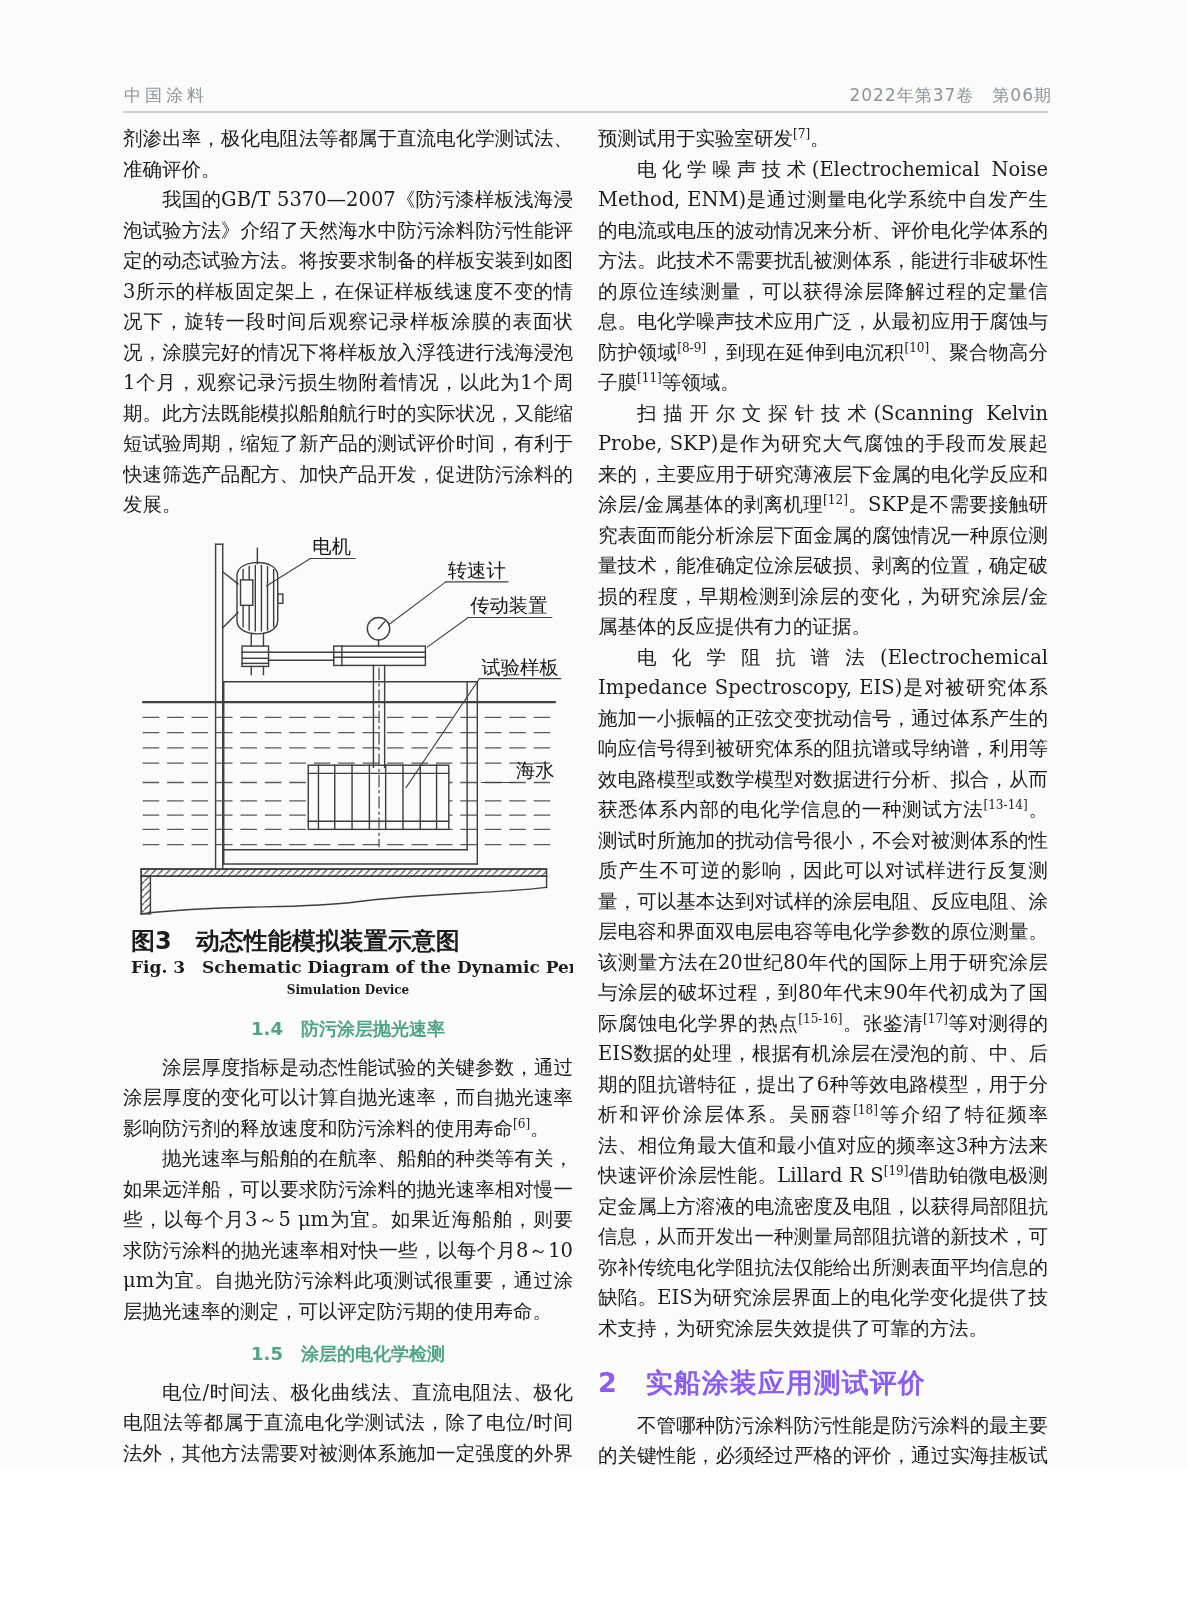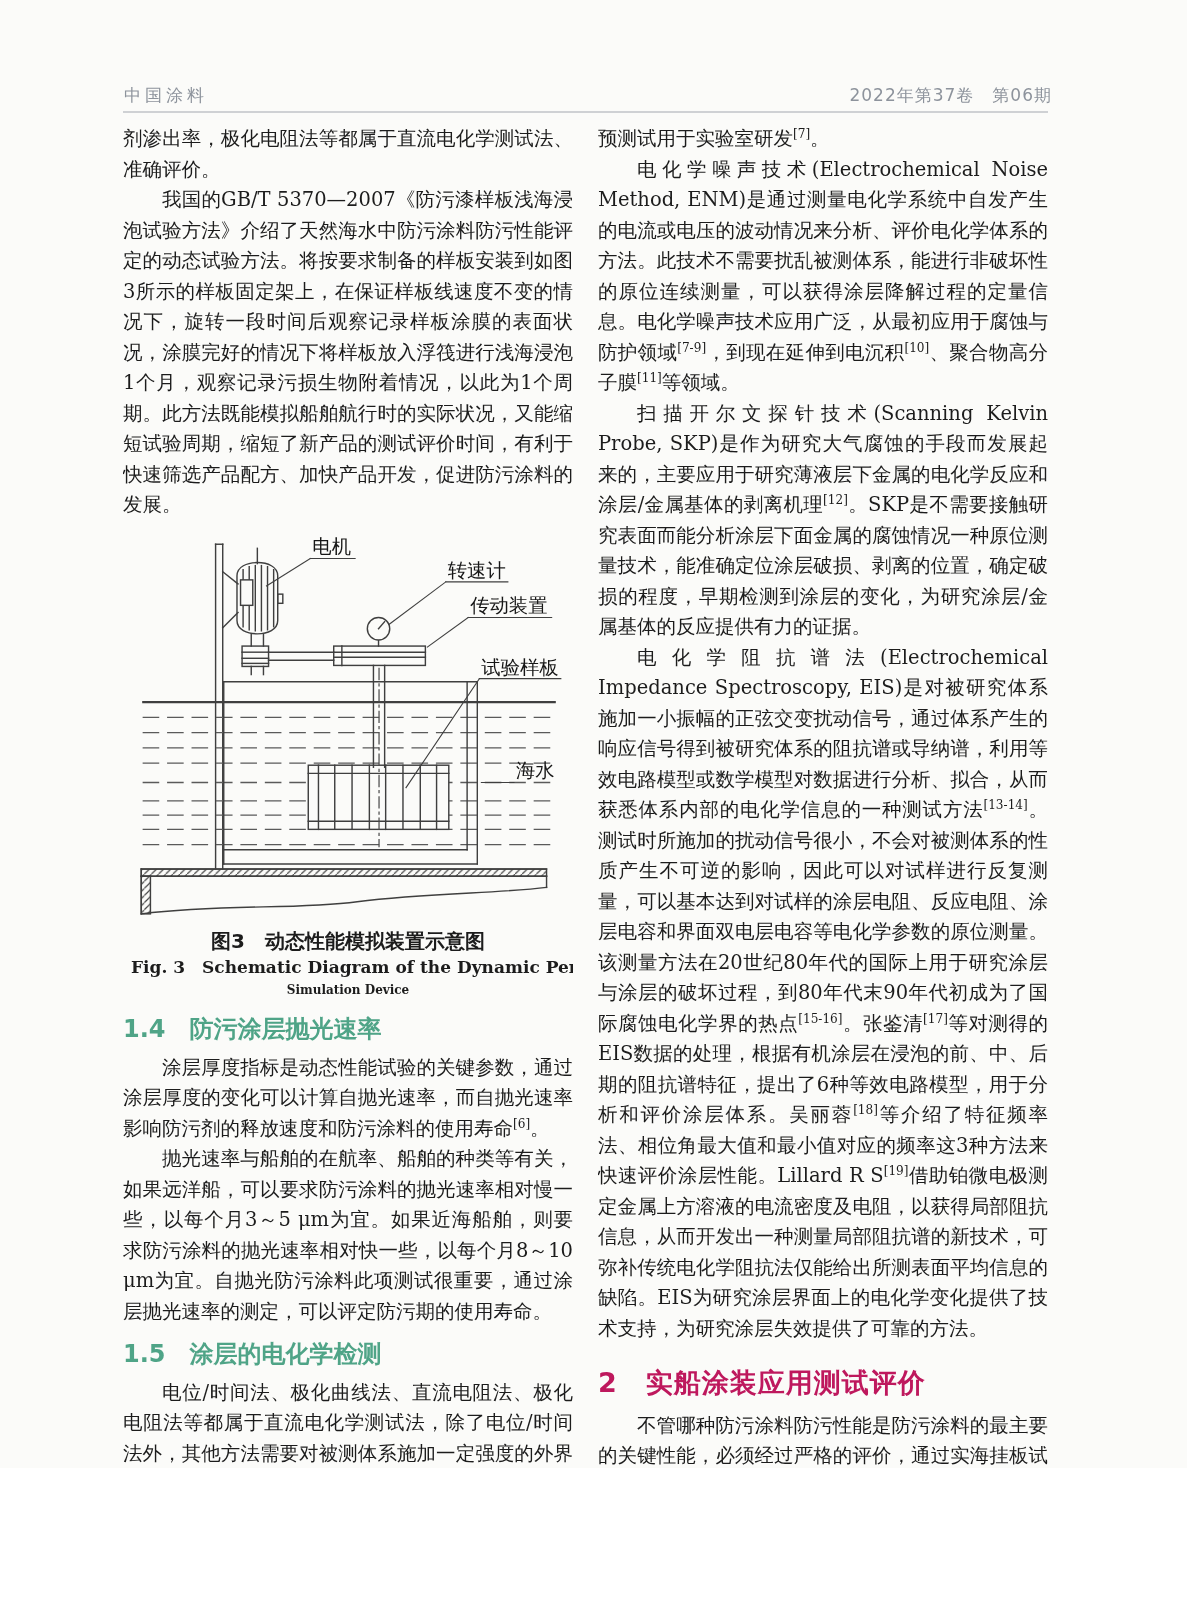--- a/index.html
+++ b/index.html
@@ -11,27 +11,27 @@
   .hdr-rule{position:absolute;left:123px;right:139px;top:111px;height:2px;background:#cfd1d4;}
 
   
   .col{position:absolute;top:124px;width:450px;height:1358px;overflow:hidden;font-size:19.5px;line-height:30.5px;text-align:justify;}
   .col-left{left:123px;}
   .col-right{left:598px;}
   p{margin:0;text-indent:2em;}
   p.cont{text-indent:0;}
   sup{font-size:0.62em;line-height:0;}
 
-  h3.sec{font-family:"DejaVu Sans",sans-serif;font-weight:bold;color:#4fa487;font-size:24px;margin:12px 0 8px;text-indent:0;text-align:left;}
-  h2.sec2{font-family:"DejaVu Sans",sans-serif;font-weight:bold;color:#be185d;font-size:27px;margin:24px 0 12px;text-indent:0;text-align:left;letter-spacing:1px;}
+  h3.sec{font-family:"DejaVu Sans",sans-serif;font-weight:bold;color:#4fa487;font-size:18px;margin:12px 0 8px;text-indent:0;text-align:center;}
+  h2.sec2{font-family:"DejaVu Sans",sans-serif;font-weight:bold;color:#8b5cf6;font-size:27px;margin:24px 0 12px;text-indent:0;text-align:left;letter-spacing:1px;}
 
   
   figure{margin:10px 8px 4px;padding:0;}
   svg.diagram{display:block;margin:0 auto;}
-  .cap-zh{text-align:center;font-weight:bold;font-size:20px;margin-top:6px;font-family:"DejaVu Sans",sans-serif;text-indent:0;}
+  .cap-zh{font-weight:bold;font-size:24px;margin-top:6px;font-family:"DejaVu Sans",sans-serif;text-indent:0;}
   .cap-en{text-align:center;font-weight:bold;font-size:17px;line-height:23px;font-family:"DejaVu Serif",serif;white-space:nowrap;text-indent:0;}
   .cap-en2{text-align:center;font-weight:bold;font-size:12px;line-height:23px;font-family:"DejaVu Serif",serif;text-indent:0;}
 
   
   .footer{position:absolute;left:126px;top:1489px;display:flex;align-items:center;}
   .page-num{font-size:27px;color:#4478a8;margin-right:2px;padding-top:8px;}
   .footer-bar{width:4px;height:48px;background:#2b4a6f;margin-right:9px;}
   .footer-col .zh{font-size:20px;font-weight:bold;color:#3d5f8a;font-family:"DejaVu Sans",sans-serif;letter-spacing:2px;}
   .footer-col .en{font-size:12.5px;color:#7589a3;margin-top:16px;font-family:"DejaVu Serif",serif;}
 </style>
@@ -188,21 +188,21 @@
     <h3 class="sec">1.4　防污涂层抛光速率</h3>
     <p>涂层厚度指标是动态性能试验的关键参数，通过涂层厚度的变化可以计算自抛光速率，而自抛光速率影响防污剂的释放速度和防污涂料的使用寿命<sup>[6]</sup>。</p>
     <p>抛光速率与船舶的在航率、船舶的种类等有关，如果远洋船，可以要求防污涂料的抛光速率相对慢一些，以每个月3～5 μm为宜。如果近海船舶，则要求防污涂料的抛光速率相对快一些，以每个月8～10 μm为宜。自抛光防污涂料此项测试很重要，通过涂层抛光速率的测定，可以评定防污期的使用寿命。</p>
 
     <h3 class="sec">1.5　涂层的电化学检测</h3>
     <p>电位/时间法、极化曲线法、直流电阻法、极化电阻法等都属于直流电化学测试法，除了电位/时间法外，其他方法需要对被测体系施加一定强度的外界扰动信号。施加的外界干扰可能会影响腐蚀进程导致涂层发生不可逆变化，从而无法得到被测体系的原位信息。这类方法一般不单独使用，通常作为辅助手段或</p>
   </div>
 
   <div class="col col-right">
     <p class="cont">预测试用于实验室研发<sup>[7]</sup>。</p>
-    <p>电化学噪声技术(Electrochemical Noise Method, ENM)是通过测量电化学系统中自发产生的电流或电压的波动情况来分析、评价电化学体系的方法。此技术不需要扰乱被测体系，能进行非破坏性的原位连续测量，可以获得涂层降解过程的定量信息。电化学噪声技术应用广泛，从最初应用于腐蚀与防护领域<sup>[7-9]</sup>，到现在延伸到电沉积<sup>[10]</sup>、聚合物高分子膜<sup>[11]</sup>等领域。</p>
+    <p>电化学噪声技术(Electrochemical Noise Method, ENM)是通过测量电化学系统中自发产生的电流或电压的波动情况来分析、评价电化学体系的方法。此技术不需要扰乱被测体系，能进行非破坏性的原位连续测量，可以获得涂层降解过程的定量信息。电化学噪声技术应用广泛，从最初应用于腐蚀与防护领域<sup>[8-9]</sup>，到现在延伸到电沉积<sup>[10]</sup>、聚合物高分子膜<sup>[11]</sup>等领域。</p>
     <p>扫描开尔文探针技术(Scanning Kelvin Probe, SKP)是作为研究大气腐蚀的手段而发展起来的，主要应用于研究薄液层下金属的电化学反应和涂层/金属基体的剥离机理<sup>[12]</sup>。SKP是不需要接触研究表面而能分析涂层下面金属的腐蚀情况一种原位测量技术，能准确定位涂层破损、剥离的位置，确定破损的程度，早期检测到涂层的变化，为研究涂层/金属基体的反应提供有力的证据。</p>
     <p>电化学阻抗谱法(Electrochemical Impedance Spectroscopy, EIS)是对被研究体系施加一小振幅的正弦交变扰动信号，通过体系产生的响应信号得到被研究体系的阻抗谱或导纳谱，利用等效电路模型或数学模型对数据进行分析、拟合，从而获悉体系内部的电化学信息的一种测试方法<sup>[13-14]</sup>。测试时所施加的扰动信号很小，不会对被测体系的性质产生不可逆的影响，因此可以对试样进行反复测量，可以基本达到对试样的涂层电阻、反应电阻、涂层电容和界面双电层电容等电化学参数的原位测量。该测量方法在20世纪80年代的国际上用于研究涂层与涂层的破坏过程，到80年代末90年代初成为了国际腐蚀电化学界的热点<sup>[15-16]</sup>。张鉴清<sup>[17]</sup>等对测得的EIS数据的处理，根据有机涂层在浸泡的前、中、后期的阻抗谱特征，提出了6种等效电路模型，用于分析和评价涂层体系。吴丽蓉<sup>[18]</sup>等介绍了特征频率法、相位角最大值和最小值对应的频率这3种方法来快速评价涂层性能。Lillard R S<sup>[19]</sup>借助铂微电极测定金属上方溶液的电流密度及电阻，以获得局部阻抗信息，从而开发出一种测量局部阻抗谱的新技术，可弥补传统电化学阻抗法仅能给出所测表面平均信息的缺陷。EIS为研究涂层界面上的电化学变化提供了技术支持，为研究涂层失效提供了可靠的方法。</p>
 
     <h2 class="sec2">2　实船涂装应用测试评价</h2>
     <p>不管哪种防污涂料防污性能是防污涂料的最主要的关键性能，必须经过严格的评价，通过实海挂板试验、小面积实船、大面积实船试验，才能得到完整的数据。以上的测试方法只是模拟船舶航行时的状态，结果往往与实际情况存在一定的差距，所以进行实船试验在实海中进行测试是最可靠的方法。</p>
   </div>
 
   <div class="footer">
     <div class="page-num">72</div>
     <div class="footer-bar"></div>

